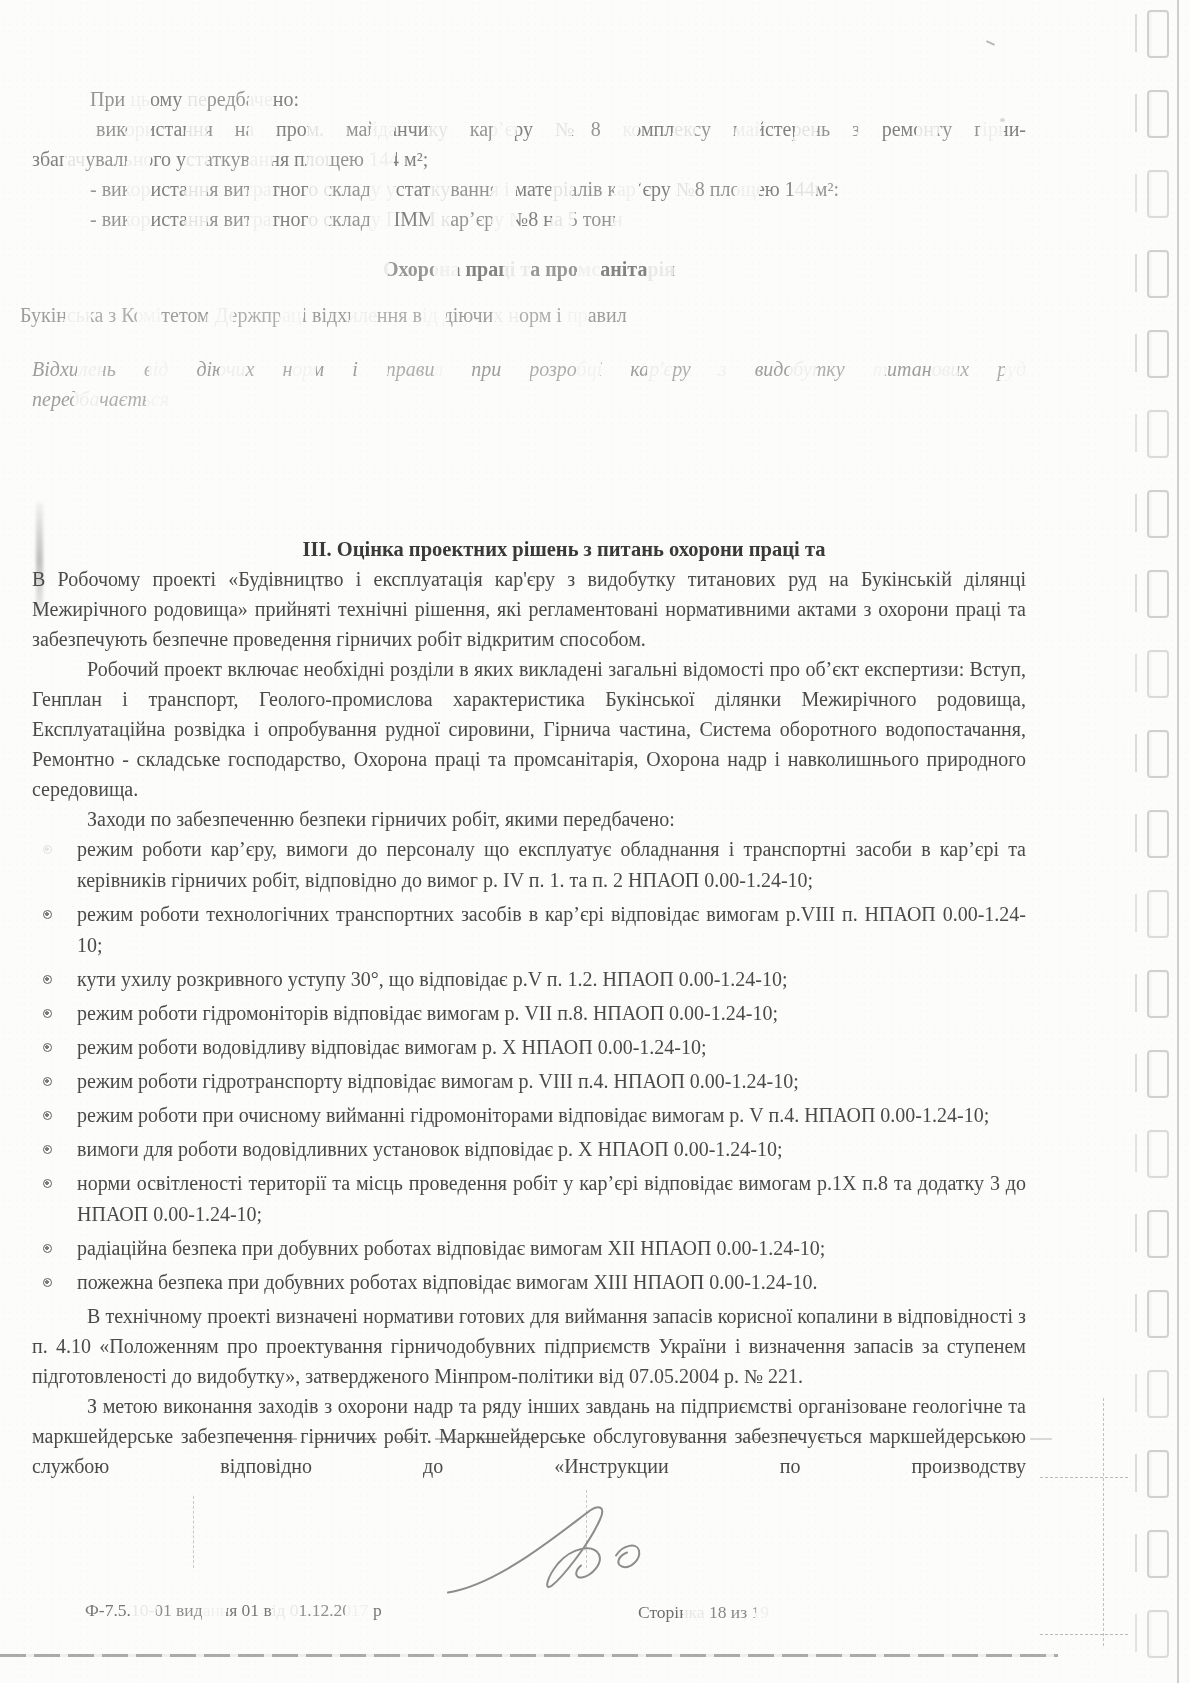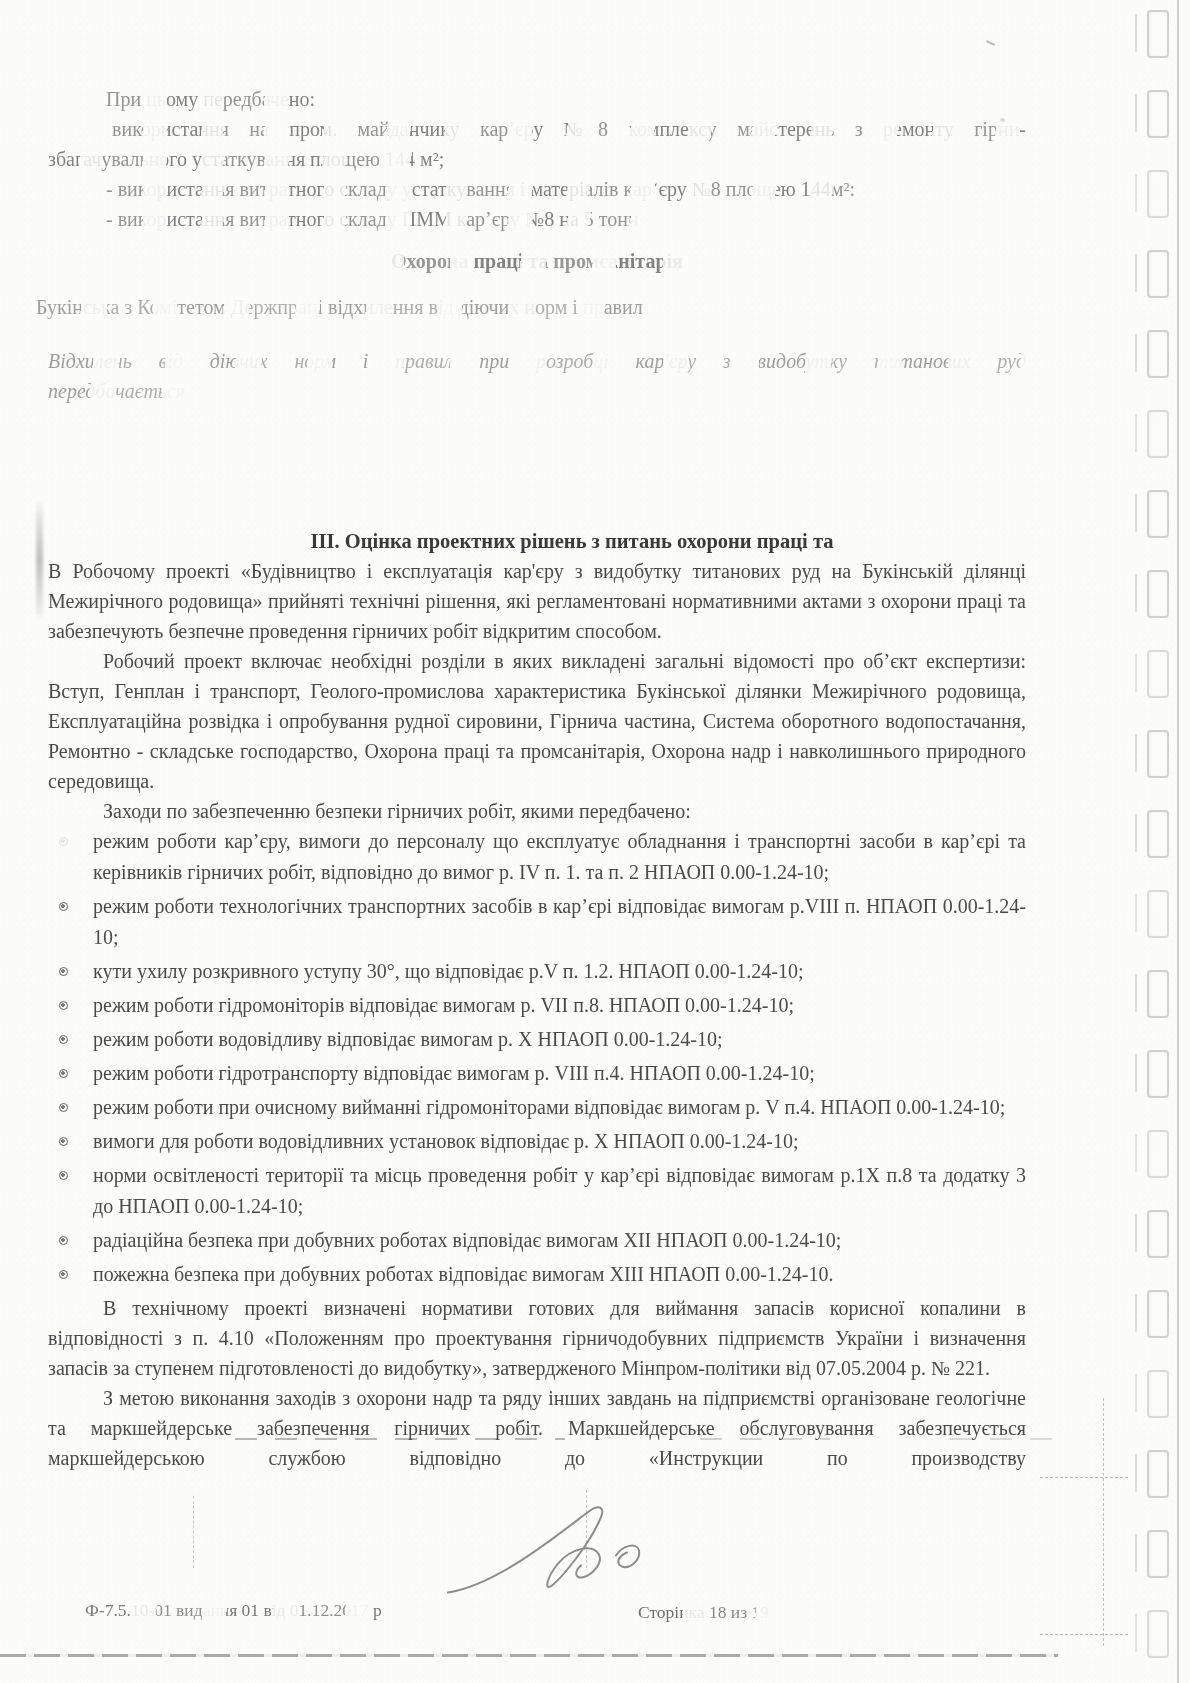--- a/index.html
+++ b/index.html
@@ -4,42 +4,42 @@
 <style>
   html,body{margin:0;padding:0;background:#e9e9e7;}
   .page{
     position:relative;width:1190px;height:1683px;margin:0 auto;overflow:hidden;
     background:#fcfcfb;
     background-image:radial-gradient(rgba(0,0,0,.014) 1px,transparent 1px);
     background-size:7px 7px;
     font-family:"Liberation Serif","DejaVu Serif",serif;
   }
   .doc{
-    position:absolute;left:48px;top:84px;right:164px;
+    position:absolute;left:32px;top:84px;right:164px;
     font-size:20px;line-height:30px;color:#4a4a4a;text-align:justify;
   }
   .line{min-height:30px;}
   .ind58{text-indent:58px;}
   .ind64{text-indent:64px;}
   .ind55{text-indent:55px;}
   .stretch{text-align:justify;text-align-last:justify;}
   
   .faded{
     color:#7a7a7a;
     -webkit-mask-image:repeating-linear-gradient(100deg,rgba(0,0,0,.95) 0 34px,rgba(0,0,0,.18) 34px 56px,rgba(0,0,0,.8) 56px 96px,rgba(0,0,0,.1) 96px 120px);
     mask-image:repeating-linear-gradient(100deg,rgba(0,0,0,.95) 0 34px,rgba(0,0,0,.18) 34px 56px,rgba(0,0,0,.8) 56px 96px,rgba(0,0,0,.1) 96px 120px);
   }
   .faded2{
     color:#8d8d8d;
     -webkit-mask-image:repeating-linear-gradient(95deg,rgba(0,0,0,.85) 0 46px,rgba(0,0,0,.12) 46px 72px,rgba(0,0,0,.7) 72px 118px,rgba(0,0,0,.08) 118px 142px);
     mask-image:repeating-linear-gradient(95deg,rgba(0,0,0,.85) 0 46px,rgba(0,0,0,.12) 46px 72px,rgba(0,0,0,.7) 72px 118px,rgba(0,0,0,.08) 118px 142px);
   }
   .center-head{
     font-weight:bold;text-align:center;text-align-last:center;
-    font-size:20px;line-height:30px;margin:12px 0 0 0;color:#6d6d6d;
+    font-size:20px;line-height:30px;margin:20px 0 0 0;color:#6d6d6d;
   }
   .agreement{margin-top:16px;margin-left:-12px;text-align:left;}
   .quote{margin-top:24px;font-style:italic;line-height:30px;}
   .sec3{
     margin:120px 0 0 70px;font-size:20.5px;line-height:30px;
     font-weight:bold;color:#3a3a3a;text-align:center;
   }
   .para{margin:0;}
   .p5{text-align-last:justify;}
   .bullets{list-style:none;margin:0;padding:0;}

